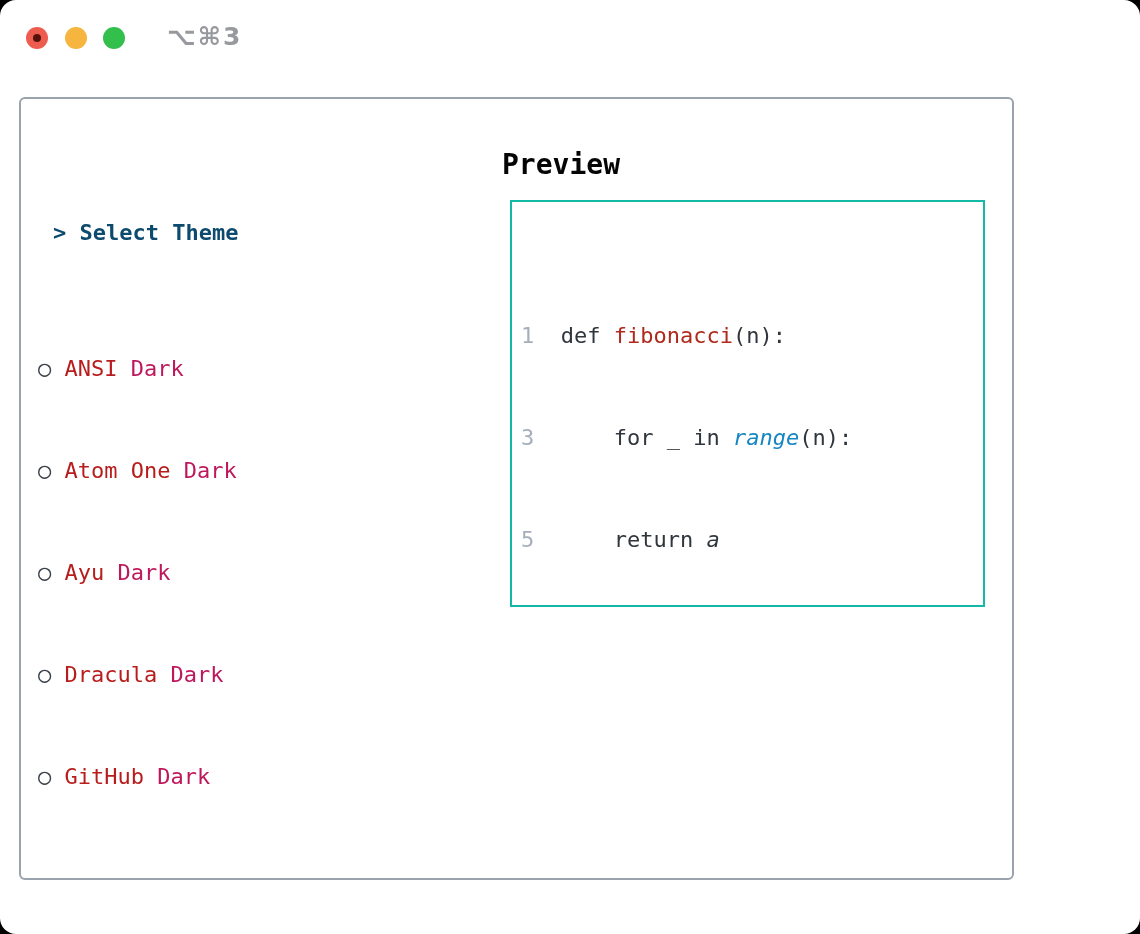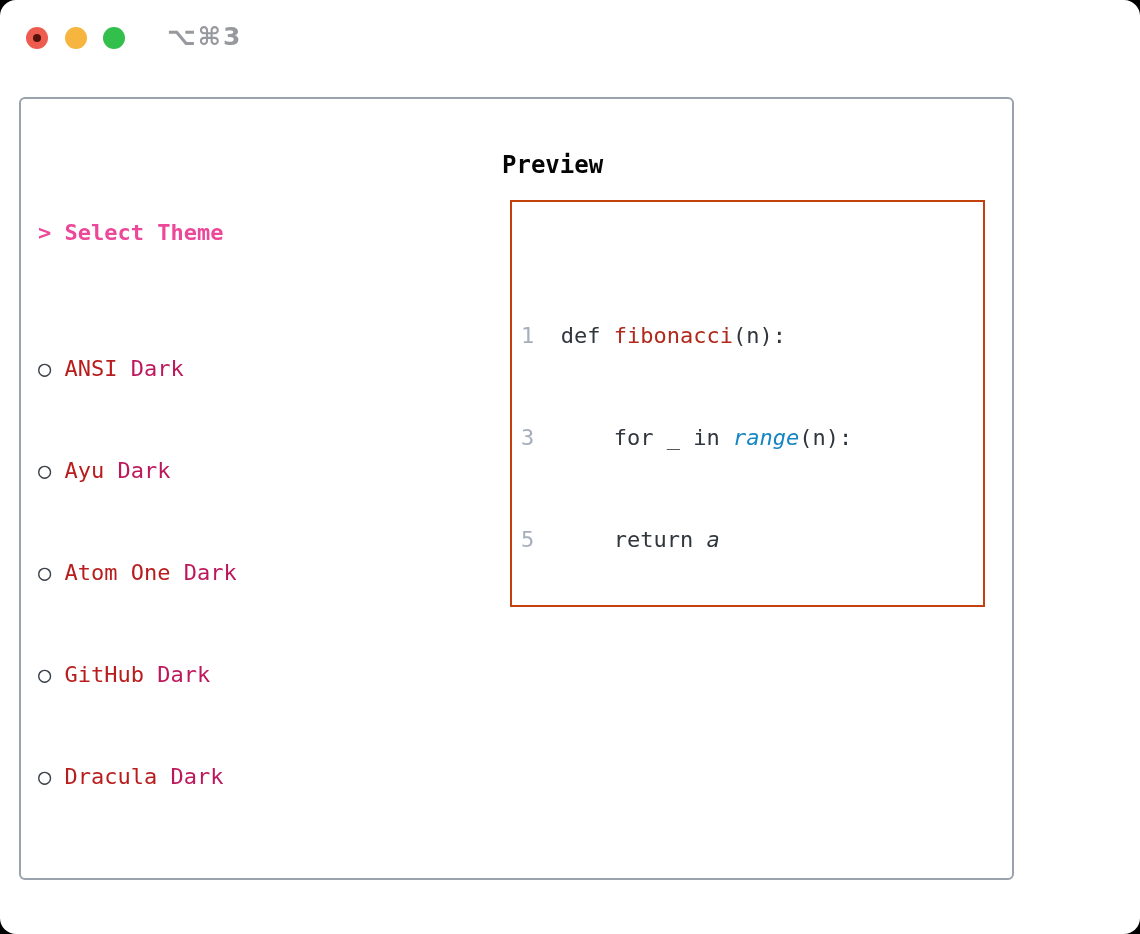--- a/index.html
+++ b/index.html
@@ -20,30 +20,30 @@
                 font-weight:700; font-size:25px; color:#97999e; letter-spacing:2px; }
 
   
   .panel { position:absolute; left:19px; top:97px; width:995px; height:783px;
            border:2px solid #99a2ad; border-radius:6px; background:#fff; }
 
   
   .left-col { position:absolute; left:38px; top:148px; font-size:22px; line-height:34px;
               white-space:pre; color:#30363d; }
   .row { height:34px; white-space:pre; }
-  .header-row { font-weight:700; color:#ec4899; }
+  .header-row { font-weight:700; color:#0c4a6e;margin-left:15px; }
   .tname { color:#b91c1c; }
   .ttag { color:#be185d; }
   .marker { color:#3a4148; }
 
   
-  .preview-title { position:absolute; left:502px; top:148px; font-size:24px; line-height:34px;
+  .preview-title { position:absolute; left:502px; top:148px; font-size:28px; line-height:34px;
                    font-weight:700; color:#050505; white-space:pre; }
   .preview-box { position:absolute; left:510px; top:200px; width:475px; height:407px;
-                 border:2px solid #c2410c; background:#fff; }
+                 border:2px solid #14b8a6; background:#fff; }
   .preview-pre { padding:49px 0 0 9px; font-size:22px; line-height:34px; white-space:pre; }
   .pline { height:34px; white-space:pre; }
 
   .tk-ln  { color:#a6aebb; }
   .tk-pl  { color:#30363d; }
   .tk-fn  { color:#b02a1c; }
   .tk-it  { color:#30363d; font-style:italic; }
   .tk-num { color:#0e7f8c; }
   .tk-bl  { color:#1486c3;font-style:italic; }
 </style>
@@ -58,24 +58,24 @@
     <div class="dot dot-green"></div>
     <div class="title-text">⌥⌘3</div>
   </div>
 
   <div class="panel"></div>
 
   <div class="left-col">
     <div class="row header-row"><span>&gt;</span> <span>Select Theme</span></div>
 
     <div class="row theme-item"><span class="marker">○</span> <span class="tname">ANSI</span> <span class="ttag">Dark</span></div>
+    <div class="row theme-item"><span class="marker">○</span> <span class="tname">Atom One</span> <span class="ttag">Dark</span></div>
     <div class="row theme-item"><span class="marker">○</span> <span class="tname">Ayu</span> <span class="ttag">Dark</span></div>
-    <div class="row theme-item"><span class="marker">○</span> <span class="tname">Atom One</span> <span class="ttag">Dark</span></div>
+    <div class="row theme-item"><span class="marker">○</span> <span class="tname">Dracula</span> <span class="ttag">Dark</span></div>
     <div class="row theme-item"><span class="marker">○</span> <span class="tname">GitHub</span> <span class="ttag">Dark</span></div>
-    <div class="row theme-item"><span class="marker">○</span> <span class="tname">Dracula</span> <span class="ttag">Dark</span></div>
     
     
     
     
     
     
 
     
 
     

